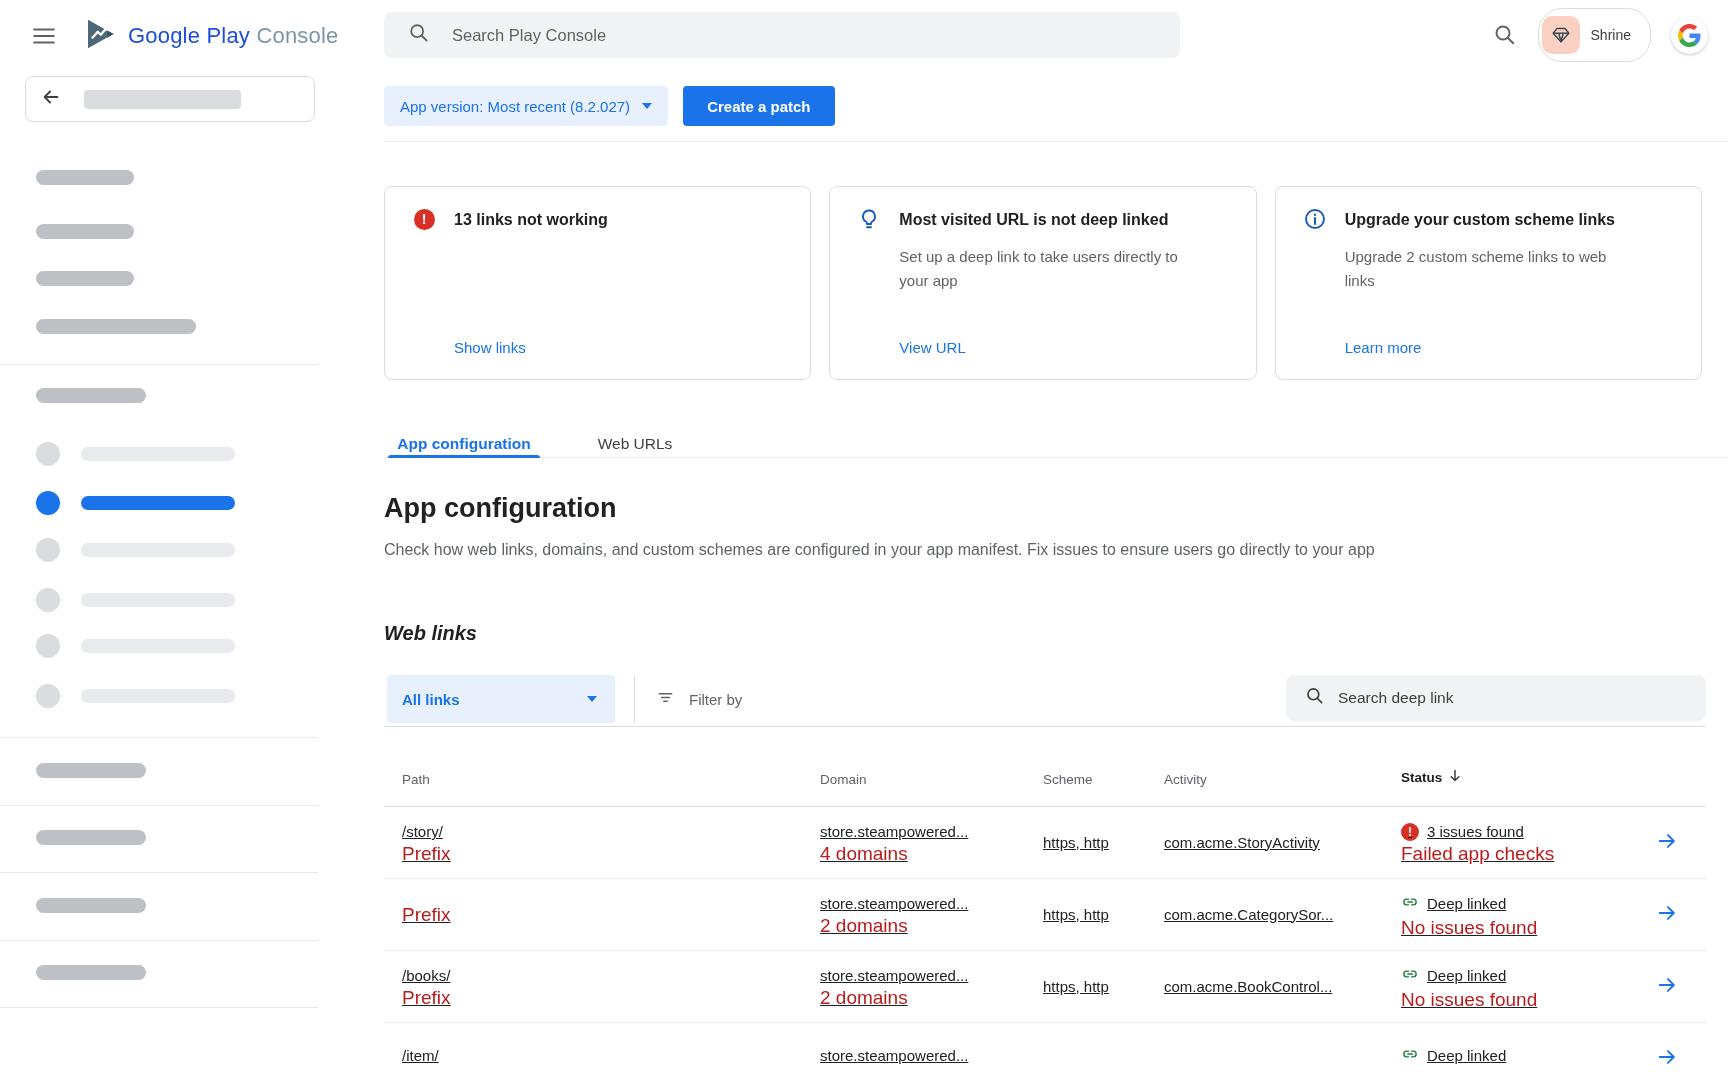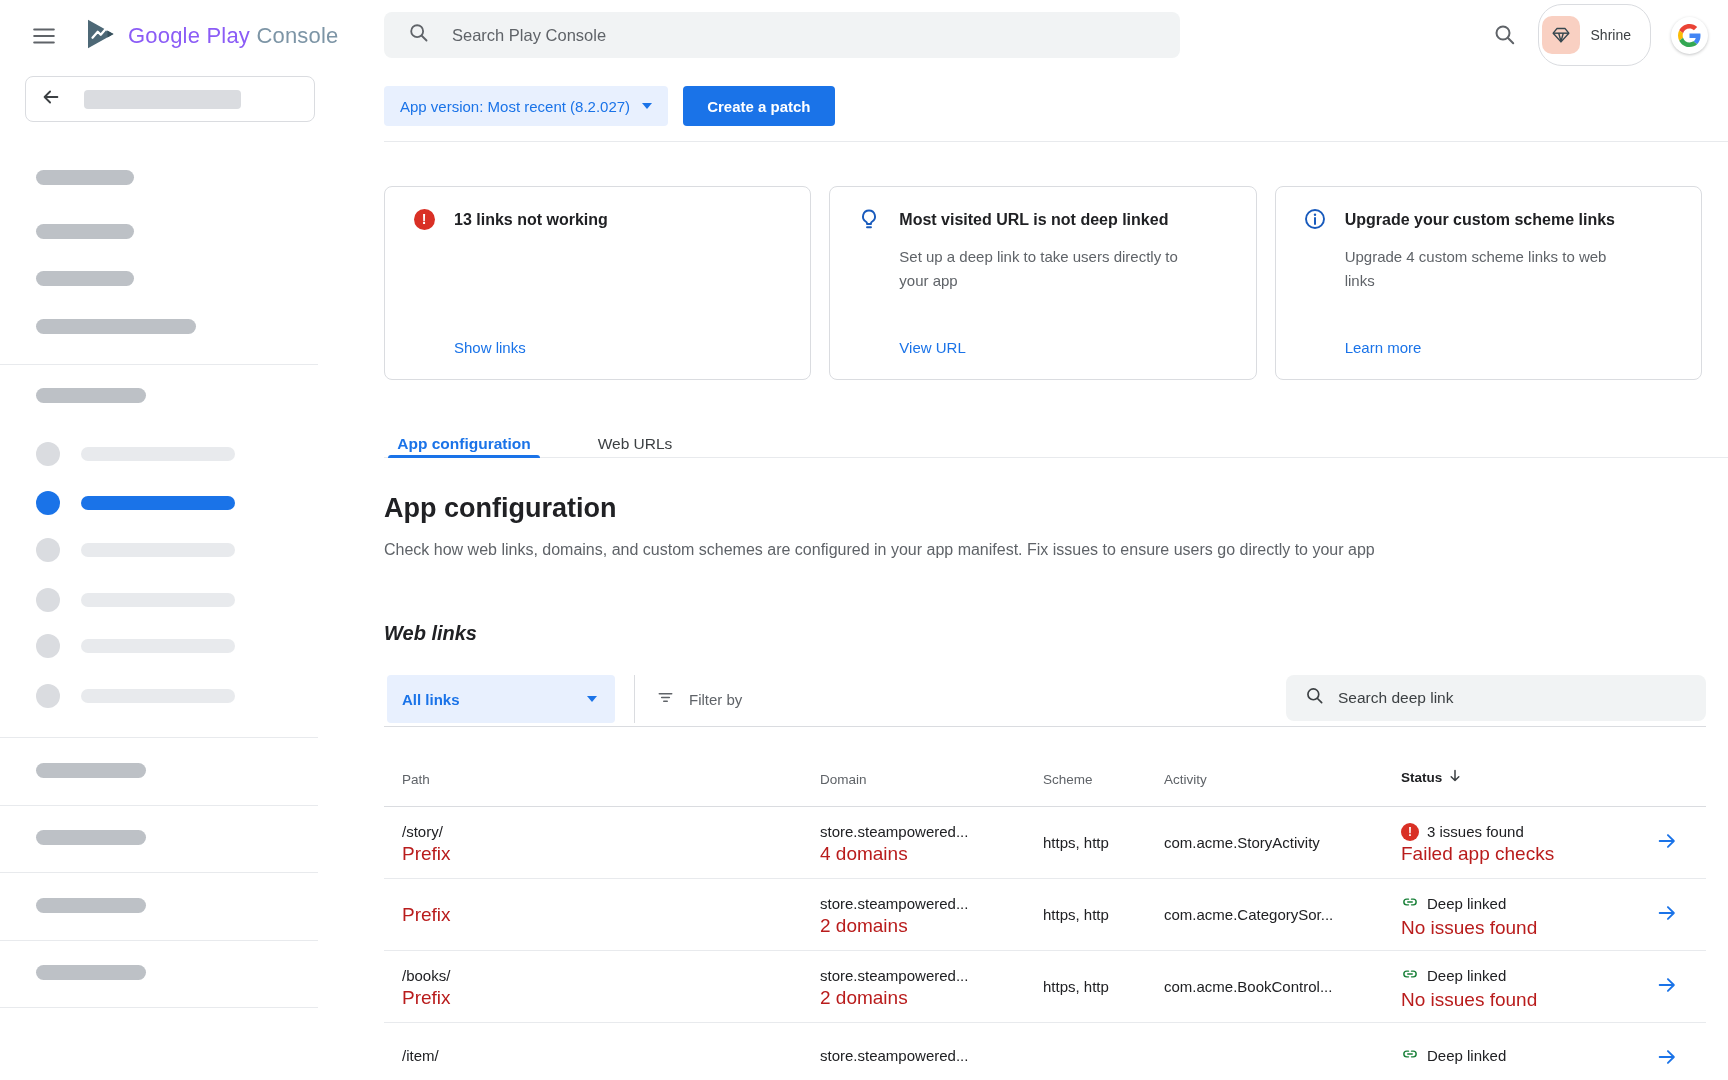--- a/index.html
+++ b/index.html
@@ -5,28 +5,28 @@
   * { margin:0; padding:0; box-sizing:border-box; }
   html,body { width:1728px; height:1080px; background:#fff; }
   body { font-family:"Liberation Sans", sans-serif; color:#202124; }
   .app { position:relative; width:1728px; height:1080px; overflow:hidden; background:#fff; }
 
   
   .topbar { position:relative; height:70px; background:#fff; }
   .hamburger { position:absolute; left:30px; top:22px; width:28px; height:28px; display:flex; align-items:center; justify-content:center; cursor:pointer; }
   .logo { position:absolute; left:82px; top:16px; display:flex; align-items:center; gap:10px; }
   .logo-text { font-size:22px; letter-spacing:.2px; }
-  .logo-text .p1 { color:#8b5cf6; font-weight:500; }
+  .logo-text .p1 { color:#1d4ed8; font-weight:500; }
   .logo-text .p2 { color:#7d95a6; font-weight:400; }
   .topbar-search { position:absolute; left:384px; top:12px; width:796px; height:46px; background:#f1f3f4; border-radius:8px; display:flex; align-items:center; padding-left:24px; gap:22px; }
   .topbar-search input { border:none; outline:none; background:transparent; font-family:"Liberation Sans",sans-serif; font-size:16.5px; color:#3c4043; width:600px; }
   .topbar-search input::placeholder { color:#5f6368; opacity:1; }
   .topbar-right { position:absolute; right:20px; top:11px; height:48px; display:flex; align-items:center; gap:20px; }
   .tb-search-icon { width:26px; height:26px; display:flex; align-items:center; justify-content:center; cursor:pointer; }
-  .app-chip { display:flex; align-items:center; background:#fff; border:1px solid #dadce0; border-radius:24px; padding:3px; height:62px; cursor:pointer; }
+  .app-chip { display:flex; align-items:center; background:#fff; border:1px solid #dadce0; border-radius:24px; padding:3px; height:54px; cursor:pointer; }
   .gem-box { width:38px; height:38px; border-radius:10px; background:#f9d0c2; display:flex; align-items:center; justify-content:center; }
   .app-chip-label { font-size:14px; color:#3c4043; margin:0 16px 0 11px; }
   .g-avatar { width:37px; height:37px; border-radius:50%; background:#fff; box-shadow:0 1px 3px rgba(60,64,67,.3); display:flex; align-items:center; justify-content:center; cursor:pointer; }
 
   
   .body-row { display:flex; height:1010px; }
   .sidebar { position:relative; width:318px; flex:0 0 318px; }
   .main { flex:1; padding-left:66px; }
 
   
@@ -86,21 +86,21 @@
   .trow { display:flex; padding-left:18px; border-bottom:1px solid #e8eaed; }
   .thead { height:80px; align-items:flex-end; padding-bottom:19px; border-bottom:1px solid #dadce0; }
   .th { font-size:13.5px; color:#5f6368; }
   .th.sorted { color:#202124; font-weight:700; display:flex; align-items:center; gap:5px; }
   .col-path { width:418px; }
   .col-domain { width:223px; }
   .col-scheme { width:121px; }
   .col-activity { width:237px; }
   .col-status { width:249px; }
   .col-arrow { flex:1; display:flex; justify-content:flex-end; padding-right:28px; }
-  .tr { height:72px; cursor:pointer; }
+  .tr { height:72px; cursor:pointer;text-decoration:underline; }
   .cell-2l { display:flex; flex-direction:column; justify-content:center; gap:5px; }
   .cell-1l { display:flex; align-items:center; }
   .cell-main { font-size:15px; color:#202124; line-height:18px; }
   .cell-sub { font-size:19px; color:#b91c1c; line-height:16px; }
   .status-line { display:flex; align-items:center; gap:8px; font-size:15px; color:#202124; line-height:18px; }
   .err-dot { width:18px; height:18px; border-radius:50%; background:#d93025; color:#fff; font-size:12px; font-weight:700; display:flex; align-items:center; justify-content:center; flex:0 0 18px; }
   .tr .col-arrow { align-items:center; }
 </style>
 </head>
 <body>
@@ -242,21 +242,21 @@
         </div>
         <div class="card">
           <div class="card-icon">
             <svg width="24" height="24" viewBox="0 0 24 24" fill="none">
                 <circle cx="12" cy="12" r="9" stroke="#185abc" stroke-width="1.9"></circle>
                 <circle cx="12" cy="7.8" r="1.2" fill="#185abc"></circle>
                 <path d="M12 11v6" stroke="#185abc" stroke-width="2" stroke-linecap="round"></path>
               </svg>
           </div>
           <div class="card-title">Upgrade your custom scheme links</div>
-          <div class="card-body">Upgrade 4 custom scheme links to web links</div>
+          <div class="card-body">Upgrade 2 custom scheme links to web links</div>
           <div class="card-action">Learn more</div>
         </div>
       </div>
 
       <div class="tabs">
         <div class="tab active">
           <span>App configuration</span>
           <div class="underline"></div>
         </div>
         <div class="tab inactive">

